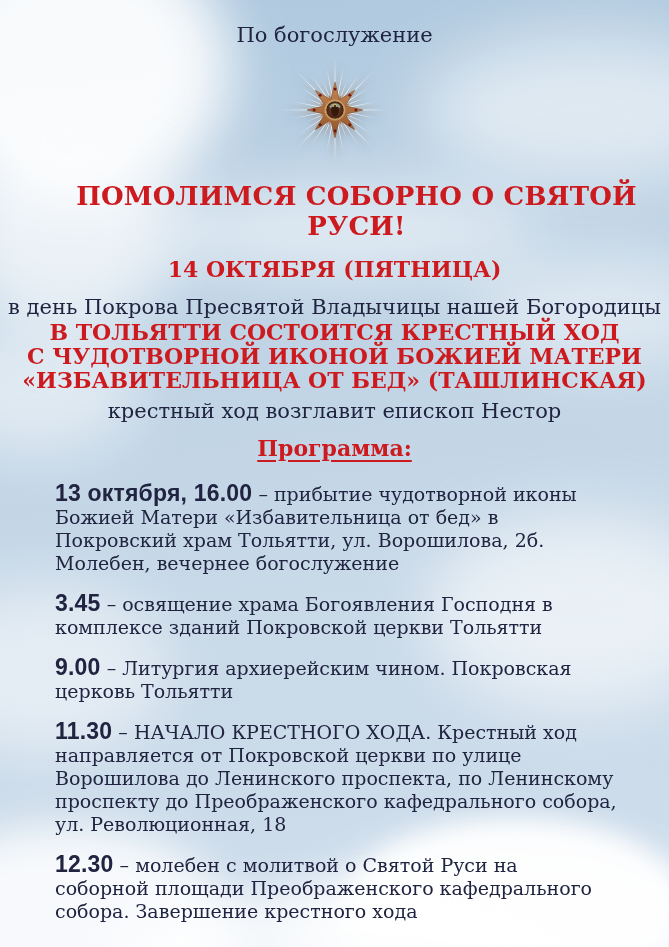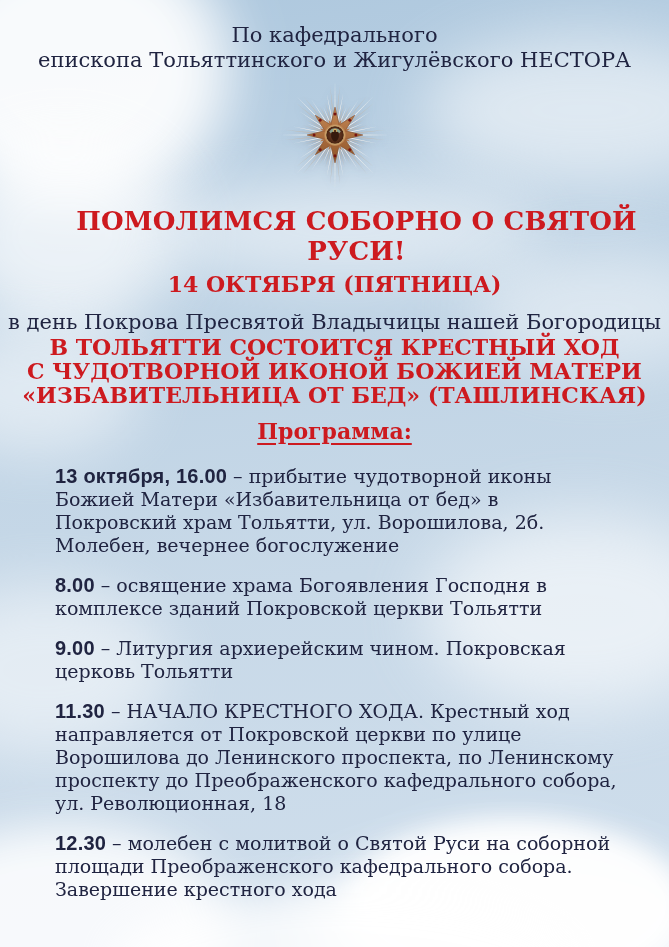--- a/index.html
+++ b/index.html
@@ -24,31 +24,31 @@
   .c9b{left:300px;top:850px;width:420px;height:160px;filter:blur(26px);opacity:.8;}
   .c10{left:-100px;top:825px;width:330px;height:200px;filter:blur(22px);opacity:.85;}
   .c11{left:110px;top:888px;width:470px;height:150px;filter:blur(20px);opacity:.8;}
   
   .content{position:relative;z-index:2;}
   .center{text-align:center;}
   .blessing{padding-top:23px;font-size:21px;line-height:25px;}
   .emblem-wrap{margin-top:4px;height:118px;display:flex;justify-content:center;}
   .emblem{width:116px;height:116px;filter:drop-shadow(0 3px 4px rgba(60,75,100,.35));}
   .headline{margin-top:11px;font-size:26px;line-height:30px;font-weight:700;color:var(--red,#cd1a1f);letter-spacing:.2px;padding-left:44px;}
-  .event-date{margin-top:6px;font-size:22px;line-height:25px;font-weight:700;color:var(--red,#cd1a1f);}
+  .event-date{margin-top:16px;font-size:22px;line-height:25px;font-weight:700;color:var(--red,#cd1a1f);}
   .feast{margin-top:13px;font-size:21px;line-height:25px;}
   .announce{font-size:22px;line-height:24px;font-weight:700;color:var(--red,#cd1a1f);}
   .leader{margin-top:7px;font-size:21px;line-height:25px;}
   .prog-title{margin-top:11px;font-size:22px;line-height:26px;font-weight:700;color:var(--red,#cd1a1f);
               text-decoration:underline;text-underline-offset:4px;}
   .program{margin:21px 52px 0 55px;font-size:19px;line-height:23px;}
   .entry{margin:0 0 17px 0;}
   .entry.tight{margin-bottom:0;}
   .entry.last{margin-bottom:0;}
-  .time{font-family:"Liberation Sans","DejaVu Sans",sans-serif;font-weight:700;font-size:20px;letter-spacing:.2px;}
+  .time{font-family:"Liberation Sans","DejaVu Sans",sans-serif;font-weight:700;font-size:23px;letter-spacing:.2px;}
 </style>
 </head>
 <body>
 
 <div class="poster" style="--red: #cd1a1f; --dark: #202441;">
 
   <div>
     <div class="cl c1"></div>
     <div class="cl c2"></div>
     <div class="cl c3"></div>
@@ -59,22 +59,21 @@
     <div class="cl c8"></div>
     <div class="cl c9b"></div>
     <div class="cl c9"></div>
     <div class="cl c10"></div>
     <div class="cl c11"></div>
   </div>
 
   <div class="content">
 
     <div class="blessing center">
-      <div>По кафедрального</div>
-      <div>епископа Тольяттинского и Жигулёвского НЕСТОРА</div>
+      <div>По богослужение</div>
     </div>
 
     <div class="emblem-wrap">
       <svg class="emblem" viewBox="-100 -100 200 200">
         <defs>
           <linearGradient id="goldG" x1="0" y1="-1" x2="0" y2="1" gradientUnits="objectBoundingBox">
             <stop offset="0" stop-color="#ecc9a0"></stop>
             <stop offset="0.55" stop-color="#c08351"></stop>
             <stop offset="1" stop-color="#8f5327"></stop>
           </linearGradient>
@@ -175,30 +174,31 @@
     <div class="event-date center">14 ОКТЯБРЯ (ПЯТНИЦА)</div>
 
     <div class="feast center">в день Покрова Пресвятой Владычицы нашей Богородицы</div>
 
     <div class="announce center">
       <div>В ТОЛЬЯТТИ СОСТОИТСЯ КРЕСТНЫЙ ХОД</div>
       <div>С ЧУДОТВОРНОЙ ИКОНОЙ БОЖИЕЙ МАТЕРИ</div>
       <div>«ИЗБАВИТЕЛЬНИЦА ОТ БЕД» (ТАШЛИНСКАЯ)</div>
     </div>
 
+    <div class="leader center">крестный ход возглавит епископ Нестор</div>
 
     <div class="prog-title center">Программа:</div>
 
     <div class="program">
       <p class="entry">
         <span class="time">13 октября, 16.00</span>
         <span>– прибытие чудотворной иконы Божией Матери «Избавительница от бед» в Покровский храм Тольятти, ул. Ворошилова, 2б. Молебен, вечернее богослужение</span>
       </p>
       <p class="entry">
-        <span class="time">8.00</span>
+        <span class="time">3.45</span>
         <span>– освящение храма Богоявления Господня в комплексе зданий Покровской церкви Тольятти</span>
       </p>
       <p class="entry">
         <span class="time">9.00</span>
         <span>– Литургия архиерейским чином. Покровская церковь Тольятти</span>
       </p>
       <p class="entry">
         <span class="time">11.30</span>
         <span>– НАЧАЛО КРЕСТНОГО ХОДА. Крестный ход направляется от Покровской церкви по улице Ворошилова до Ленинского проспекта, по Ленинскому проспекту до Преображенского кафедрального собора, ул. Революционная, 18</span>
       </p>

